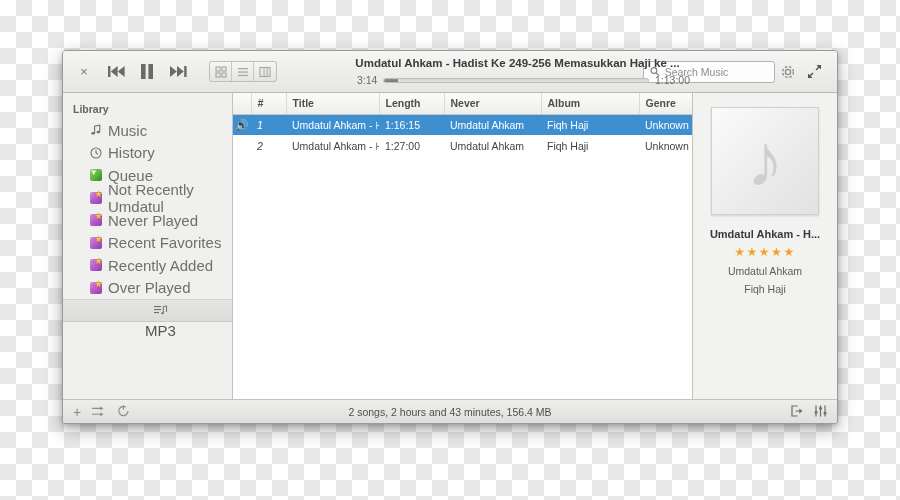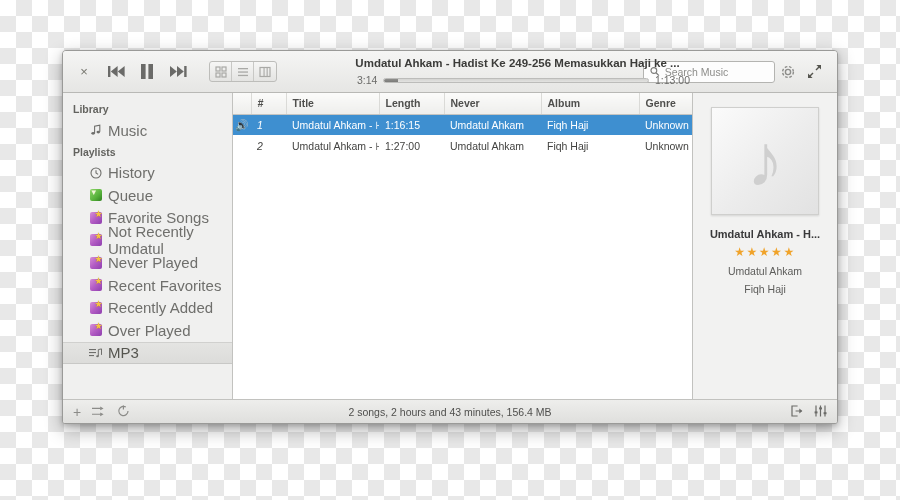--- a/index.html
+++ b/index.html
@@ -161,20 +161,21 @@
     padding: 3px 0 3px 26px;
     font-size: 15px;
     color: #6f6f6c;
     height: 22.5px;
   }
   .side-item.selected {
     background: linear-gradient(to bottom,#e4e4e2,#dcdcda);
     border-top: 1px solid #d0d0ce;
     border-bottom: 1px solid #c8c8c6;
     color: #55554f;
+    flex-direction: column;
   }
   .side-ico { width: 13px; height: 13px; flex: 0 0 13px; display:flex; align-items:center; justify-content:center; }
 
   
   .pl-ico {
     width: 12px; height: 12px;
     border-radius: 2px;
     background: linear-gradient(135deg,#d68fd6 0%, #b35cc4 50%, #8e3fae 100%);
     position: relative;
   }
@@ -402,45 +403,38 @@
         <span class="side-ico">
           <svg width="12" height="12" viewBox="0 0 12 12">
             <path d="M4.6 9.1V2.2l5.2-1.1v6.6" fill="none" stroke="#6f6f6c" stroke-width="1.1"></path>
             <ellipse cx="3.1" cy="9.3" rx="1.8" ry="1.4" fill="#6f6f6c"></ellipse>
             <ellipse cx="8.3" cy="8.1" rx="1.8" ry="1.4" fill="#6f6f6c"></ellipse>
           </svg>
         </span>
         <span>Music</span>
       </div>
 
-      <div class="side-group">Playlists</div>
 
       <div class="side-item">
         <span class="side-ico">
           <svg width="12" height="12" viewBox="0 0 12 12">
             <circle cx="6" cy="6" r="5" fill="none" stroke="#6f6f6c" stroke-width="1.1"></circle>
             <path d="M6 3.2V6l2.1 1.4" fill="none" stroke="#6f6f6c" stroke-width="1.1"></path>
           </svg>
         </span>
         <span>History</span>
       </div>
 
       <div class="side-item">
         <span class="side-ico">
             <span class="q-ico"></span>
           </span>
         <span>Queue</span>
       </div>
 
-      <div class="side-item">
-        <span class="side-ico">
-            <span class="pl-ico"></span>
-          </span>
-        <span>Favorite Songs</span>
-      </div>
 
       <div class="side-item">
         <span class="side-ico">
             <span class="pl-ico"></span>
           </span>
         <span>Not Recently Umdatul</span>
       </div>
 
       <div class="side-item">
         <span class="side-ico">

